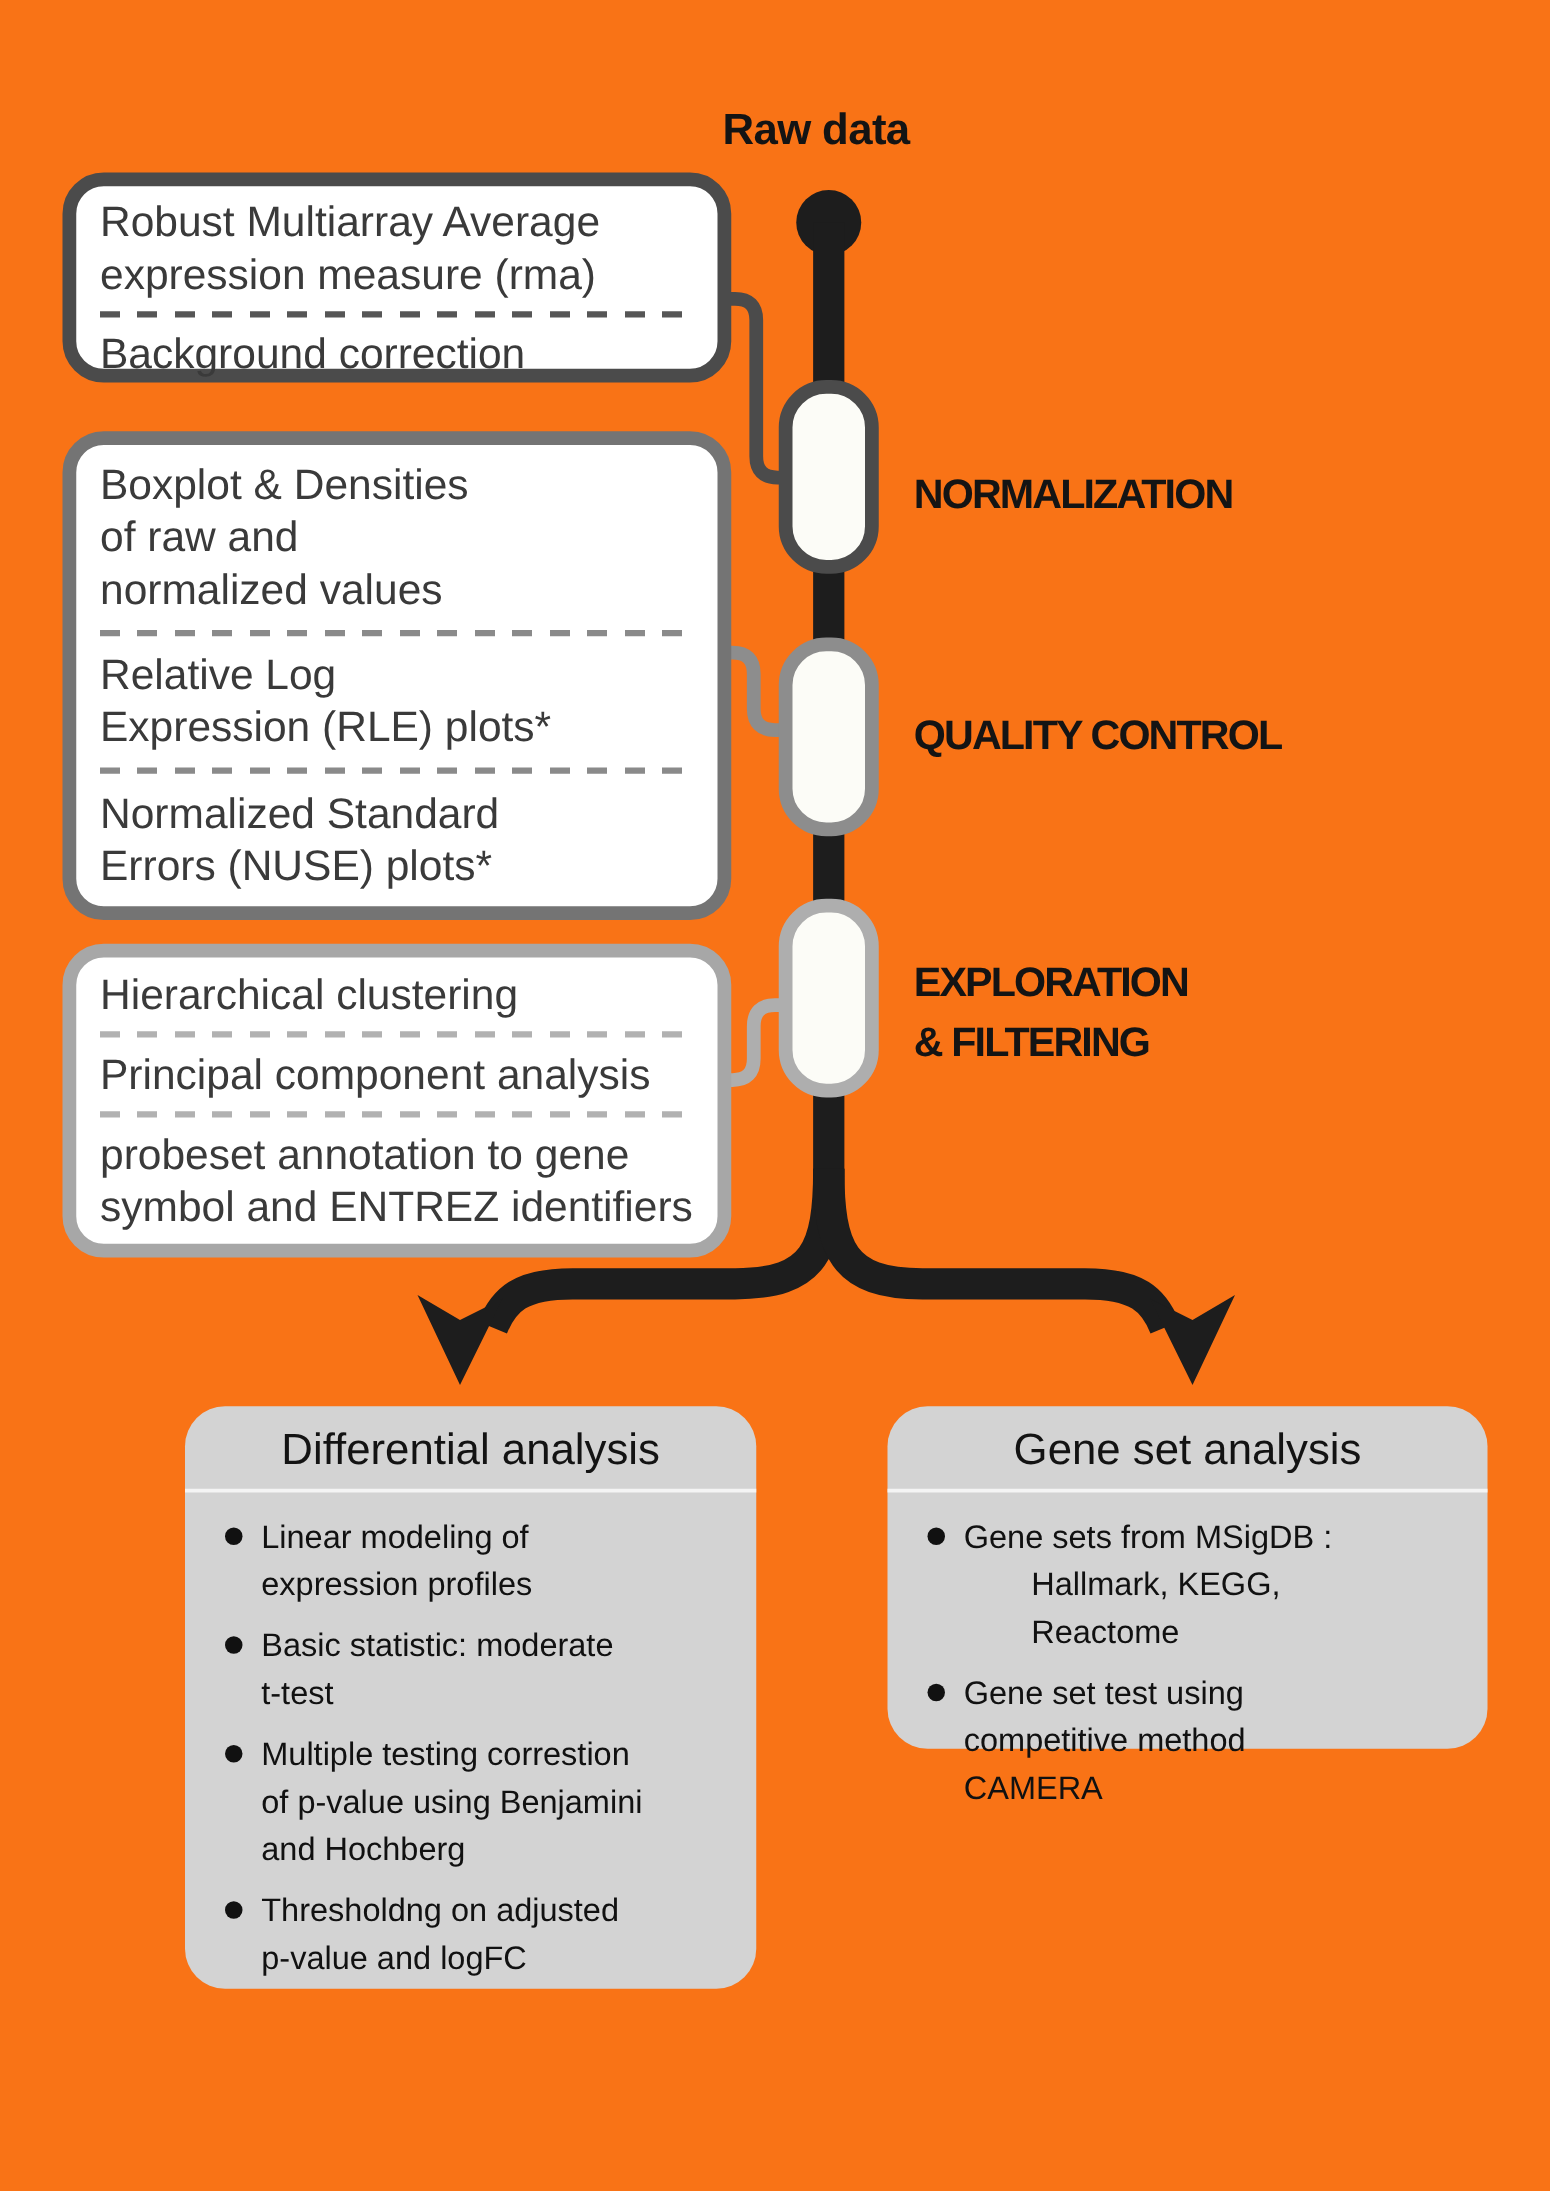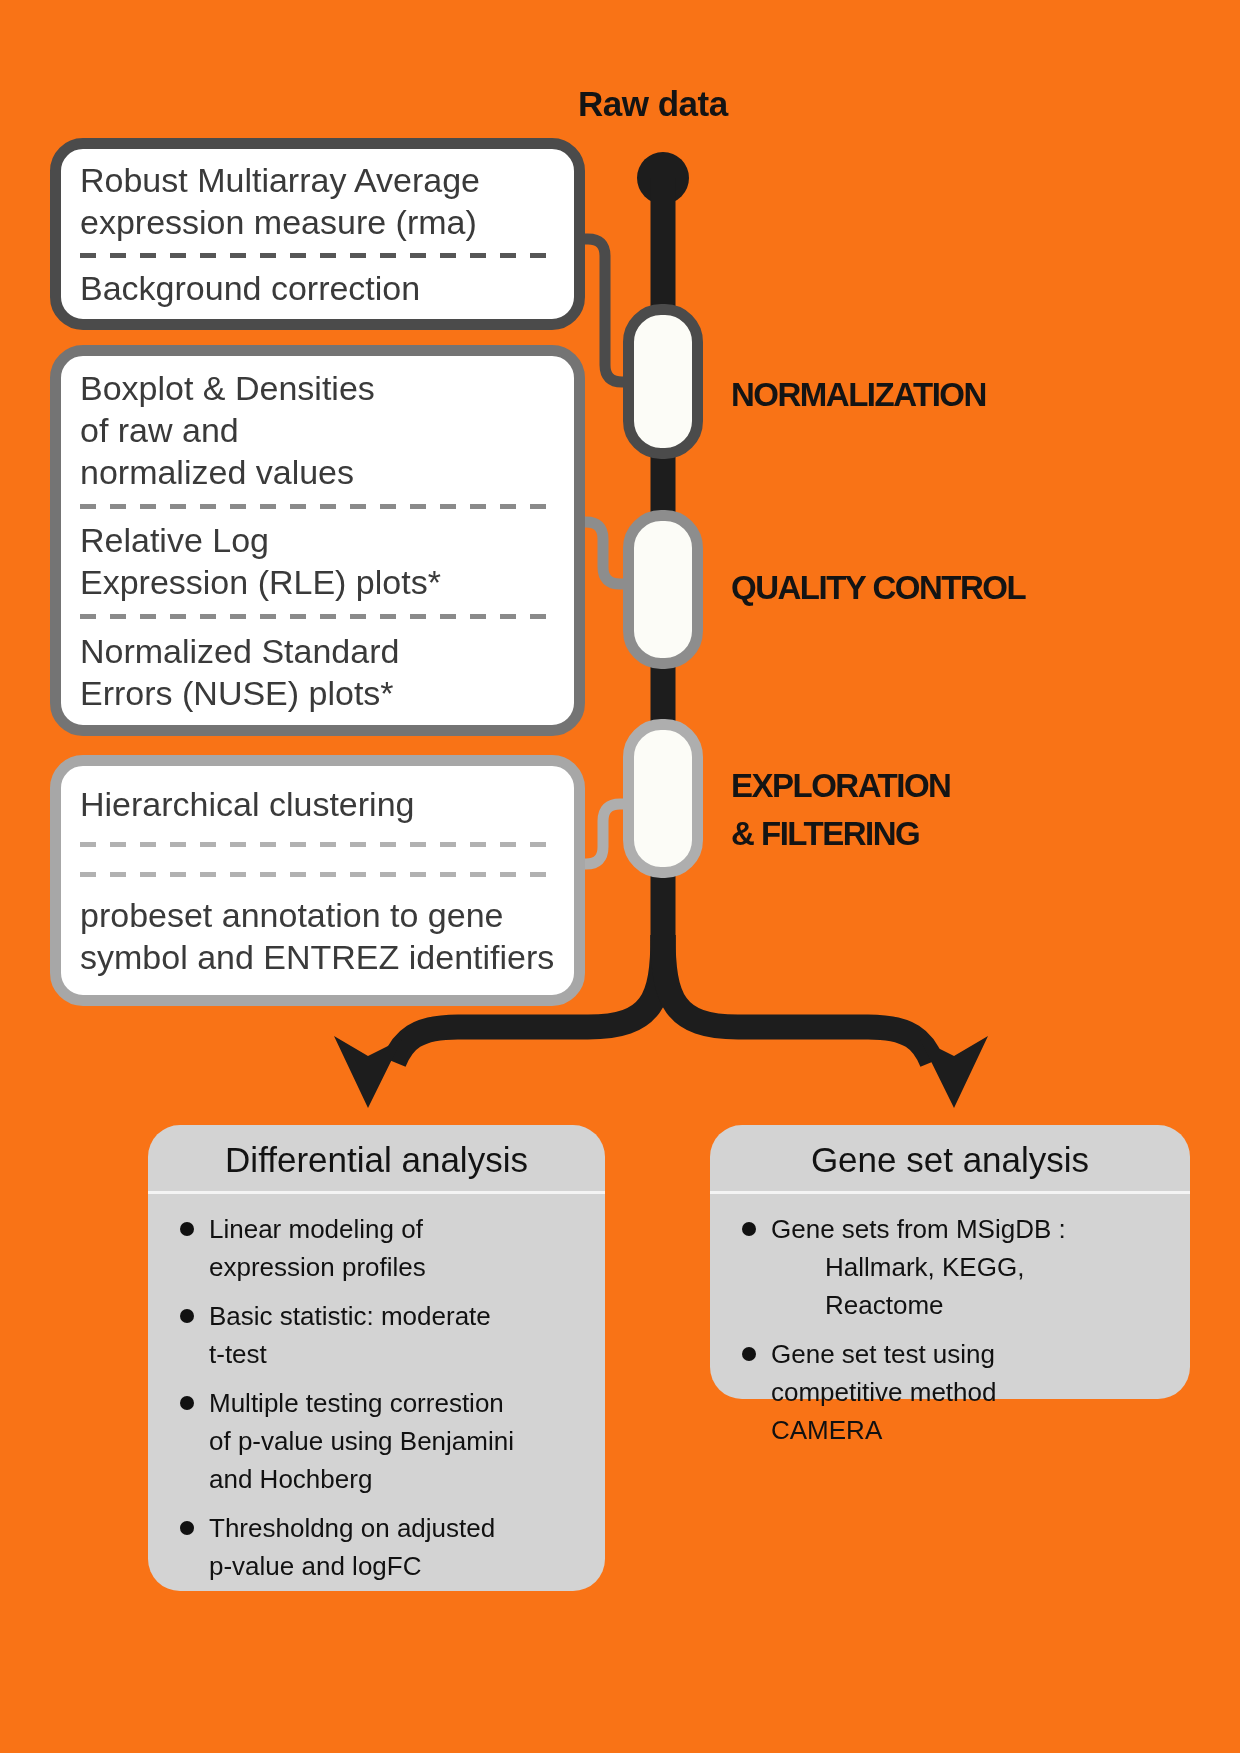--- a/index.html
+++ b/index.html
@@ -15,21 +15,21 @@
   }
 
   
   .pbox {
     position:absolute; left:50px; width:535px; box-sizing:border-box;
     background:#ffffff; border-radius:33px;
     color:#3a3a3a; font-size:34px; line-height:42px;
     padding:8px 14px 8px 19px;
     display:flex; flex-direction:column; justify-content:space-evenly;
   }
-  .pbox1 { top:138px; height:192px; border:11px solid #4b4b4b; }
+  .pbox1 { top:138px; height:168px; border:11px solid #4b4b4b; }
   .pbox2 { top:345px; height:391px; border:11px solid #747474; }
   .pbox3 { top:755px; height:251px; border:11px solid #a7a7a7; }
   .pline { white-space:nowrap; }
   .dashline { height:5px; flex:none; margin:8px 0; }
   .dash-dark  { background:repeating-linear-gradient(90deg,#565656 0 16px,transparent 16px 30px); }
   .dash-mid   { background:repeating-linear-gradient(90deg,#8a8a8a 0 16px,transparent 16px 30px); }
   .dash-light { background:repeating-linear-gradient(90deg,#b1b1b1 0 16px,transparent 16px 30px); }
 
   
   .pill { position:absolute; left:623px; width:80px; box-sizing:border-box;
@@ -111,20 +111,23 @@
       <div class="pline">Normalized Standard</div>
       <div class="pline">Errors (NUSE) plots*</div>
     </div>
   </div>
 
   <div class="pbox pbox3">
     <div class="sec">
       <div class="pline">Hierarchical clustering</div>
     </div>
     <div class="dashline dash-light"></div>
+    <div class="sec">
+      <div class="pline">Principal component analysis</div>
+    </div>
     <div class="dashline dash-light"></div>
     <div class="sec">
       <div class="pline">probeset annotation to gene</div>
       <div class="pline">symbol and ENTREZ identifiers</div>
     </div>
   </div>
 
   <div class="pill pill1"></div>
   <div class="pill pill2"></div>
   <div class="pill pill3"></div>

